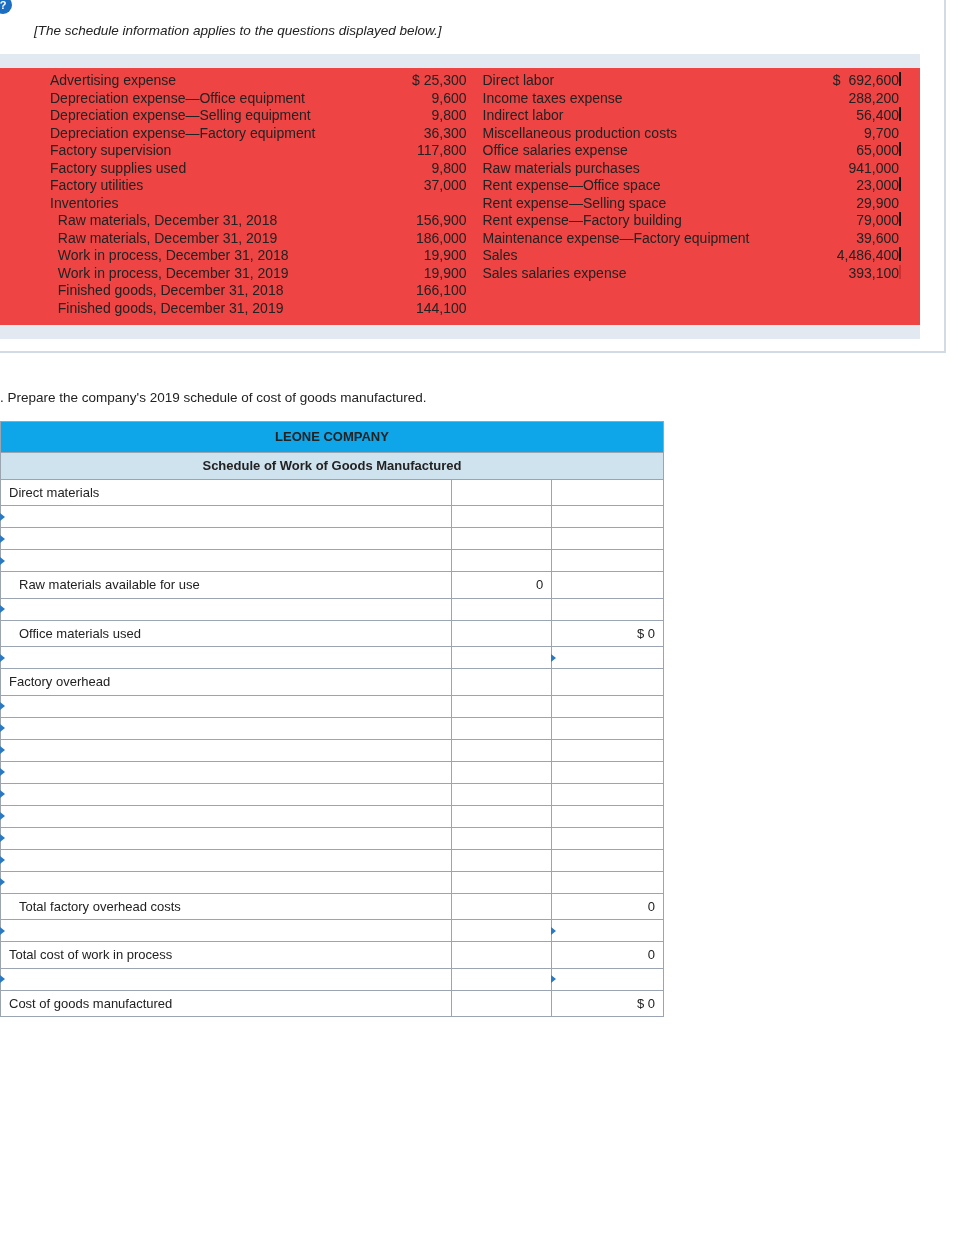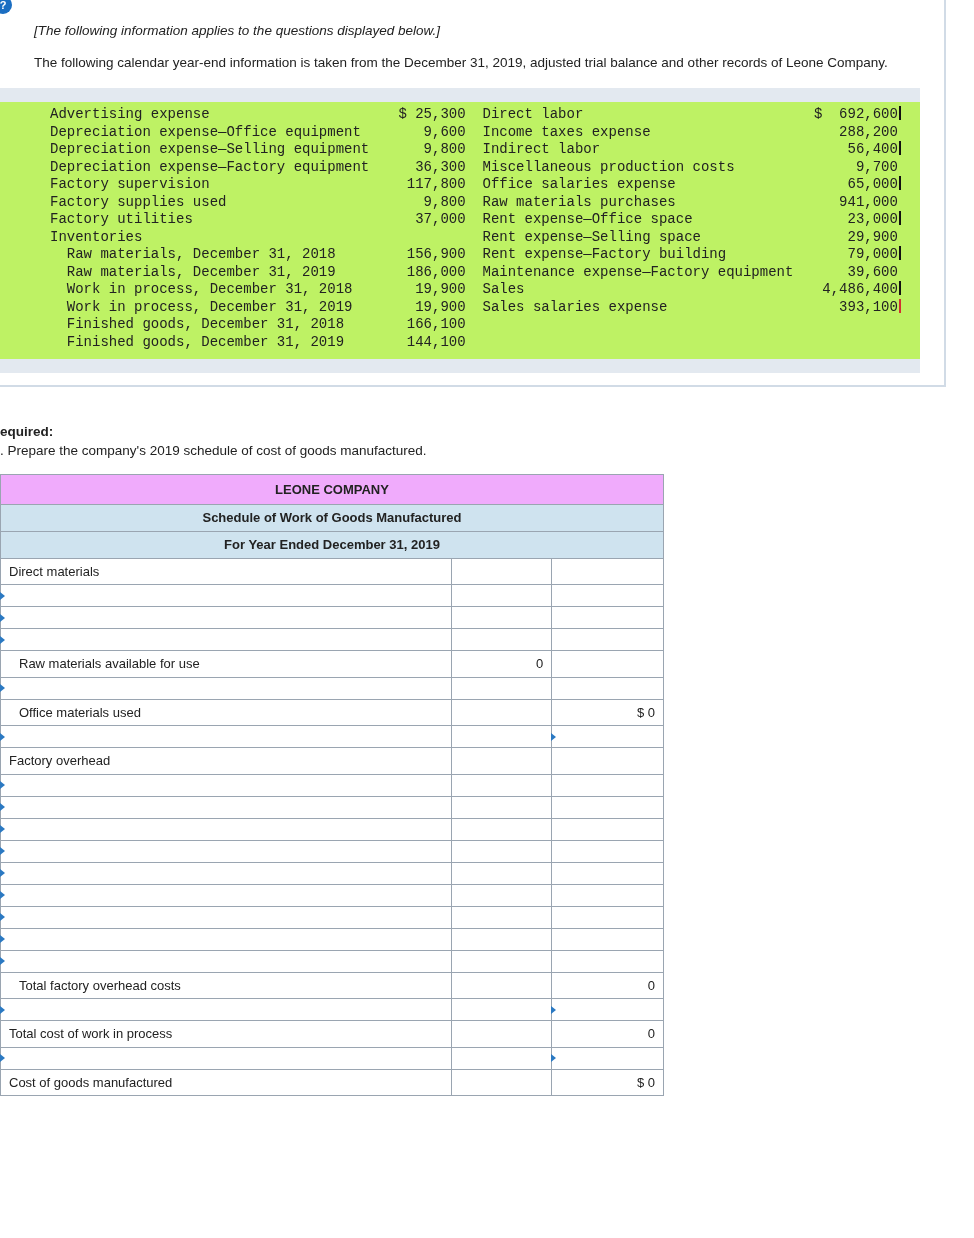--- a/index.html
+++ b/index.html
@@ -4,73 +4,68 @@
 <style>
   html,body{margin:0;padding:0;background:#fff;color:#222;font-family:Arial,Helvetica,sans-serif;font-size:13.5px;line-height:1.35;}
   .page{width:974px;min-height:1238px;box-sizing:border-box;padding:0;position:relative;}
   .info-box{border:2px solid #d1dbe6;border-top:none;border-left:none;margin:0 28px 0 0;padding:22px 28px 0 34px;position:relative;}
   .badge{position:absolute;left:-6px;top:-4px;width:18px;height:18px;border-radius:50%;background:#1b6ec2;color:#fff;font-size:11px;font-weight:bold;display:flex;align-items:center;justify-content:center;}
   h3.req{color:#0b5eb0;font-size:16px;margin:0 0 8px 0;}
   .ital{font-style:italic;margin:0 0 14px 0;}
   .intro{margin:0 0 16px 0;}
   .data-panel{margin:0 -4px 0 -34px;}
   .data-bar{height:14px;background:#e3e9f0;width:100%;}
-  pre.data{font-family:Liberation Mono, monospace;font-size:14px;line-height:1.25;white-space:pre;margin:0;padding:4px 0 8px 50px;background:#bef264;}
+  pre.data{font-family:Liberation Sans, sans-serif;font-size:14px;line-height:1.25;white-space:pre;margin:0;padding:4px 0 8px 50px;background:#ef4444;}
   pre.data .row{display:flex;}
   pre.data .lbl{display:inline-block;}
-  pre.data .num{display:inline-block;}
+  pre.data .num{display:inline-block;text-align:right;}
   .cursor-r{border-right:2px solid #111;}
   .cursor-red{display:inline-block;width:2px;height:14px;background:#d23030;vertical-align:middle;}
   .required-block{margin:36px 0 14px 0;}
   .required-block b{font-weight:bold;}
   
   table.sched{border-collapse:collapse;width:664px;margin-left:0;}
   table.sched td, table.sched th{border:1px solid #9aa5b1;padding:4px 8px;font-size:13px;height:22px;box-sizing:border-box;}
-  table.sched th{background:#f0abfc;font-weight:bold;text-align:center;padding:6px;}
+  table.sched th{background:#0ea5e9;font-weight:bold;text-align:center;padding:6px;}
   table.sched .hdr2{background:#cfe3ef;text-align:center;font-weight:bold;}
   .colA{width:452px;}
   .colB{width:100px;text-align:right;}
   .colC{width:112px;text-align:right;}
   .indent1{padding-left:18px !important;}
   .dd-mark{position:relative;}
   .dd-mark::before{content:"";position:absolute;left:-1px;top:50%;width:0;height:0;border-top:4px solid transparent;border-bottom:4px solid transparent;border-left:5px solid #2b79c2;transform:translateY(-50%);}
   .num-cell{text-align:right;font-family:Arial,sans-serif;}
 </style>
 </head>
 <body>
 <div class="page">
 
 <div class="info-box">
   <div class="badge">?</div>
-  <p class="ital">[The following information applies to the questions displayed below.]</p>
-  <p class="intro">The following calendar year-end information is taken from the December 31, 2019, adjusted trial balance and other records of Leone Company.</p>
+  <p class="ital">[The schedule information applies to the questions displayed below.]</p>
 
   <div class="data-panel">
     <div class="data-bar"></div>
     <pre class="data" id="tb-data"><div class="row"><span class="lbl" style="width:340px;">Advertising&nbsp;expense&nbsp;&nbsp;&nbsp;&nbsp;&nbsp;&nbsp;&nbsp;&nbsp;&nbsp;&nbsp;&nbsp;&nbsp;&nbsp;&nbsp;&nbsp;&nbsp;&nbsp;&nbsp;&nbsp;&nbsp;&nbsp;</span><span class="num" style="width:76.5px;">&nbsp;$&nbsp;25,300</span><span style="display:inline-block;width:16px;"></span><span class="lbl" style="width:323px;">Direct&nbsp;labor&nbsp;&nbsp;&nbsp;&nbsp;&nbsp;&nbsp;&nbsp;&nbsp;&nbsp;&nbsp;&nbsp;&nbsp;&nbsp;&nbsp;&nbsp;&nbsp;&nbsp;&nbsp;&nbsp;&nbsp;&nbsp;&nbsp;&nbsp;&nbsp;&nbsp;&nbsp;</span><span class="num" style="width:93.5px;">&nbsp;$&nbsp;&nbsp;692,600</span><span class="cursor-r" style="display:inline-block;height:14px;"></span></div><div class="row"><span class="lbl" style="width:340px;">Depreciation&nbsp;expense—Office&nbsp;equipment&nbsp;&nbsp;&nbsp;</span><span class="num" style="width:76.5px;">&nbsp;&nbsp;&nbsp;&nbsp;9,600</span><span style="display:inline-block;width:16px;"></span><span class="lbl" style="width:323px;">Income&nbsp;taxes&nbsp;expense&nbsp;&nbsp;&nbsp;&nbsp;&nbsp;&nbsp;&nbsp;&nbsp;&nbsp;&nbsp;&nbsp;&nbsp;&nbsp;&nbsp;&nbsp;&nbsp;&nbsp;&nbsp;</span><span class="num" style="width:93.5px;">&nbsp;&nbsp;&nbsp;&nbsp;288,200</span></div><div class="row"><span class="lbl" style="width:340px;">Depreciation&nbsp;expense—Selling&nbsp;equipment&nbsp;&nbsp;</span><span class="num" style="width:76.5px;">&nbsp;&nbsp;&nbsp;&nbsp;9,800</span><span style="display:inline-block;width:16px;"></span><span class="lbl" style="width:323px;">Indirect&nbsp;labor&nbsp;&nbsp;&nbsp;&nbsp;&nbsp;&nbsp;&nbsp;&nbsp;&nbsp;&nbsp;&nbsp;&nbsp;&nbsp;&nbsp;&nbsp;&nbsp;&nbsp;&nbsp;&nbsp;&nbsp;&nbsp;&nbsp;&nbsp;&nbsp;</span><span class="num" style="width:93.5px;">&nbsp;&nbsp;&nbsp;&nbsp;&nbsp;56,400</span><span class="cursor-r" style="display:inline-block;height:14px;"></span></div><div class="row"><span class="lbl" style="width:340px;">Depreciation&nbsp;expense—Factory&nbsp;equipment&nbsp;&nbsp;</span><span class="num" style="width:76.5px;">&nbsp;&nbsp;&nbsp;36,300</span><span style="display:inline-block;width:16px;"></span><span class="lbl" style="width:323px;">Miscellaneous&nbsp;production&nbsp;costs&nbsp;&nbsp;&nbsp;&nbsp;&nbsp;&nbsp;&nbsp;&nbsp;</span><span class="num" style="width:93.5px;">&nbsp;&nbsp;&nbsp;&nbsp;&nbsp;&nbsp;9,700</span></div><div class="row"><span class="lbl" style="width:340px;">Factory&nbsp;supervision&nbsp;&nbsp;&nbsp;&nbsp;&nbsp;&nbsp;&nbsp;&nbsp;&nbsp;&nbsp;&nbsp;&nbsp;&nbsp;&nbsp;&nbsp;&nbsp;&nbsp;&nbsp;&nbsp;&nbsp;&nbsp;</span><span class="num" style="width:76.5px;">&nbsp;&nbsp;117,800</span><span style="display:inline-block;width:16px;"></span><span class="lbl" style="width:323px;">Office&nbsp;salaries&nbsp;expense&nbsp;&nbsp;&nbsp;&nbsp;&nbsp;&nbsp;&nbsp;&nbsp;&nbsp;&nbsp;&nbsp;&nbsp;&nbsp;&nbsp;&nbsp;</span><span class="num" style="width:93.5px;">&nbsp;&nbsp;&nbsp;&nbsp;&nbsp;65,000</span><span class="cursor-r" style="display:inline-block;height:14px;"></span></div><div class="row"><span class="lbl" style="width:340px;">Factory&nbsp;supplies&nbsp;used&nbsp;&nbsp;&nbsp;&nbsp;&nbsp;&nbsp;&nbsp;&nbsp;&nbsp;&nbsp;&nbsp;&nbsp;&nbsp;&nbsp;&nbsp;&nbsp;&nbsp;&nbsp;&nbsp;</span><span class="num" style="width:76.5px;">&nbsp;&nbsp;&nbsp;&nbsp;9,800</span><span style="display:inline-block;width:16px;"></span><span class="lbl" style="width:323px;">Raw&nbsp;materials&nbsp;purchases&nbsp;&nbsp;&nbsp;&nbsp;&nbsp;&nbsp;&nbsp;&nbsp;&nbsp;&nbsp;&nbsp;&nbsp;&nbsp;&nbsp;&nbsp;</span><span class="num" style="width:93.5px;">&nbsp;&nbsp;&nbsp;&nbsp;941,000</span></div><div class="row"><span class="lbl" style="width:340px;">Factory&nbsp;utilities&nbsp;&nbsp;&nbsp;&nbsp;&nbsp;&nbsp;&nbsp;&nbsp;&nbsp;&nbsp;&nbsp;&nbsp;&nbsp;&nbsp;&nbsp;&nbsp;&nbsp;&nbsp;&nbsp;&nbsp;&nbsp;&nbsp;&nbsp;</span><span class="num" style="width:76.5px;">&nbsp;&nbsp;&nbsp;37,000</span><span style="display:inline-block;width:16px;"></span><span class="lbl" style="width:323px;">Rent&nbsp;expense—Office&nbsp;space&nbsp;&nbsp;&nbsp;&nbsp;&nbsp;&nbsp;&nbsp;&nbsp;&nbsp;&nbsp;&nbsp;&nbsp;&nbsp;</span><span class="num" style="width:93.5px;">&nbsp;&nbsp;&nbsp;&nbsp;&nbsp;23,000</span><span class="cursor-r" style="display:inline-block;height:14px;"></span></div><div class="row"><span class="lbl" style="width:340px;">Inventories&nbsp;&nbsp;&nbsp;&nbsp;&nbsp;&nbsp;&nbsp;&nbsp;&nbsp;&nbsp;&nbsp;&nbsp;&nbsp;&nbsp;&nbsp;&nbsp;&nbsp;&nbsp;&nbsp;&nbsp;&nbsp;&nbsp;&nbsp;&nbsp;&nbsp;&nbsp;&nbsp;&nbsp;&nbsp;</span><span class="num" style="width:76.5px;">&nbsp;&nbsp;&nbsp;&nbsp;&nbsp;&nbsp;&nbsp;&nbsp;&nbsp;</span><span style="display:inline-block;width:16px;"></span><span class="lbl" style="width:323px;">Rent&nbsp;expense—Selling&nbsp;space&nbsp;&nbsp;&nbsp;&nbsp;&nbsp;&nbsp;&nbsp;&nbsp;&nbsp;&nbsp;&nbsp;&nbsp;</span><span class="num" style="width:93.5px;">&nbsp;&nbsp;&nbsp;&nbsp;&nbsp;29,900</span></div><div class="row"><span class="lbl" style="width:340px;">&nbsp;&nbsp;Raw&nbsp;materials,&nbsp;December&nbsp;31,&nbsp;2018&nbsp;&nbsp;&nbsp;&nbsp;&nbsp;&nbsp;</span><span class="num" style="width:76.5px;">&nbsp;&nbsp;156,900</span><span style="display:inline-block;width:16px;"></span><span class="lbl" style="width:323px;">Rent&nbsp;expense—Factory&nbsp;building&nbsp;&nbsp;&nbsp;&nbsp;&nbsp;&nbsp;&nbsp;&nbsp;&nbsp;</span><span class="num" style="width:93.5px;">&nbsp;&nbsp;&nbsp;&nbsp;&nbsp;79,000</span><span class="cursor-r" style="display:inline-block;height:14px;"></span></div><div class="row"><span class="lbl" style="width:340px;">&nbsp;&nbsp;Raw&nbsp;materials,&nbsp;December&nbsp;31,&nbsp;2019&nbsp;&nbsp;&nbsp;&nbsp;&nbsp;&nbsp;</span><span class="num" style="width:76.5px;">&nbsp;&nbsp;186,000</span><span style="display:inline-block;width:16px;"></span><span class="lbl" style="width:323px;">Maintenance&nbsp;expense—Factory&nbsp;equipment&nbsp;</span><span class="num" style="width:93.5px;">&nbsp;&nbsp;&nbsp;&nbsp;&nbsp;39,600</span></div><div class="row"><span class="lbl" style="width:340px;">&nbsp;&nbsp;Work&nbsp;in&nbsp;process,&nbsp;December&nbsp;31,&nbsp;2018&nbsp;&nbsp;&nbsp;&nbsp;</span><span class="num" style="width:76.5px;">&nbsp;&nbsp;&nbsp;19,900</span><span style="display:inline-block;width:16px;"></span><span class="lbl" style="width:323px;">Sales&nbsp;&nbsp;&nbsp;&nbsp;&nbsp;&nbsp;&nbsp;&nbsp;&nbsp;&nbsp;&nbsp;&nbsp;&nbsp;&nbsp;&nbsp;&nbsp;&nbsp;&nbsp;&nbsp;&nbsp;&nbsp;&nbsp;&nbsp;&nbsp;&nbsp;&nbsp;&nbsp;&nbsp;&nbsp;&nbsp;&nbsp;&nbsp;&nbsp;</span><span class="num" style="width:93.5px;">&nbsp;&nbsp;4,486,400</span><span class="cursor-r" style="display:inline-block;height:14px;"></span></div><div class="row"><span class="lbl" style="width:340px;">&nbsp;&nbsp;Work&nbsp;in&nbsp;process,&nbsp;December&nbsp;31,&nbsp;2019&nbsp;&nbsp;&nbsp;&nbsp;</span><span class="num" style="width:76.5px;">&nbsp;&nbsp;&nbsp;19,900</span><span style="display:inline-block;width:16px;"></span><span class="lbl" style="width:323px;">Sales&nbsp;salaries&nbsp;expense&nbsp;&nbsp;&nbsp;&nbsp;&nbsp;&nbsp;&nbsp;&nbsp;&nbsp;&nbsp;&nbsp;&nbsp;&nbsp;&nbsp;&nbsp;&nbsp;</span><span class="num" style="width:93.5px;">&nbsp;&nbsp;&nbsp;&nbsp;393,100</span><span class="cursor-red"></span></div><div class="row"><span class="lbl" style="width:340px;">&nbsp;&nbsp;Finished&nbsp;goods,&nbsp;December&nbsp;31,&nbsp;2018&nbsp;&nbsp;&nbsp;&nbsp;&nbsp;</span><span class="num" style="width:76.5px;">&nbsp;&nbsp;166,100</span><span style="display:inline-block;width:16px;"></span><span class="lbl" style="width:323px;">&nbsp;&nbsp;&nbsp;&nbsp;&nbsp;&nbsp;&nbsp;&nbsp;&nbsp;&nbsp;&nbsp;&nbsp;&nbsp;&nbsp;&nbsp;&nbsp;&nbsp;&nbsp;&nbsp;&nbsp;&nbsp;&nbsp;&nbsp;&nbsp;&nbsp;&nbsp;&nbsp;&nbsp;&nbsp;&nbsp;&nbsp;&nbsp;&nbsp;&nbsp;&nbsp;&nbsp;&nbsp;&nbsp;</span><span class="num" style="width:93.5px;">&nbsp;&nbsp;&nbsp;&nbsp;&nbsp;&nbsp;&nbsp;&nbsp;&nbsp;&nbsp;&nbsp;</span></div><div class="row"><span class="lbl" style="width:340px;">&nbsp;&nbsp;Finished&nbsp;goods,&nbsp;December&nbsp;31,&nbsp;2019&nbsp;&nbsp;&nbsp;&nbsp;&nbsp;</span><span class="num" style="width:76.5px;">&nbsp;&nbsp;144,100</span><span style="display:inline-block;width:16px;"></span><span class="lbl" style="width:323px;">&nbsp;&nbsp;&nbsp;&nbsp;&nbsp;&nbsp;&nbsp;&nbsp;&nbsp;&nbsp;&nbsp;&nbsp;&nbsp;&nbsp;&nbsp;&nbsp;&nbsp;&nbsp;&nbsp;&nbsp;&nbsp;&nbsp;&nbsp;&nbsp;&nbsp;&nbsp;&nbsp;&nbsp;&nbsp;&nbsp;&nbsp;&nbsp;&nbsp;&nbsp;&nbsp;&nbsp;&nbsp;&nbsp;</span><span class="num" style="width:93.5px;">&nbsp;&nbsp;&nbsp;&nbsp;&nbsp;&nbsp;&nbsp;&nbsp;&nbsp;&nbsp;&nbsp;</span></div></pre>
     <div class="data-bar"></div>
   </div>
   <div style="height:12px;"></div>
 </div>
 
 <div class="required-block">
-  <div><b>equired:</b></div>
   <div>. Prepare the company's 2019 schedule of cost of goods manufactured.</div>
 </div>
 
 <table class="sched">
   <tbody>
         <tr>
           <th colspan="3">LEONE COMPANY</th>
         </tr>
   <tr>
           <td colspan="3" class="hdr2">Schedule of Work of Goods Manufactured</td>
-        </tr>
-  <tr>
-          <td colspan="3" class="hdr2">For Year Ended December 31, 2019</td>
         </tr>
   </tbody>
       <tbody id="sched-body">
         <tr>
           <td class="colA">Direct materials</td>
           <td class="colB num-cell"></td>
           <td class="colC num-cell"></td>
         </tr>
         <tr>
           <td class="colA dd-mark"></td>

